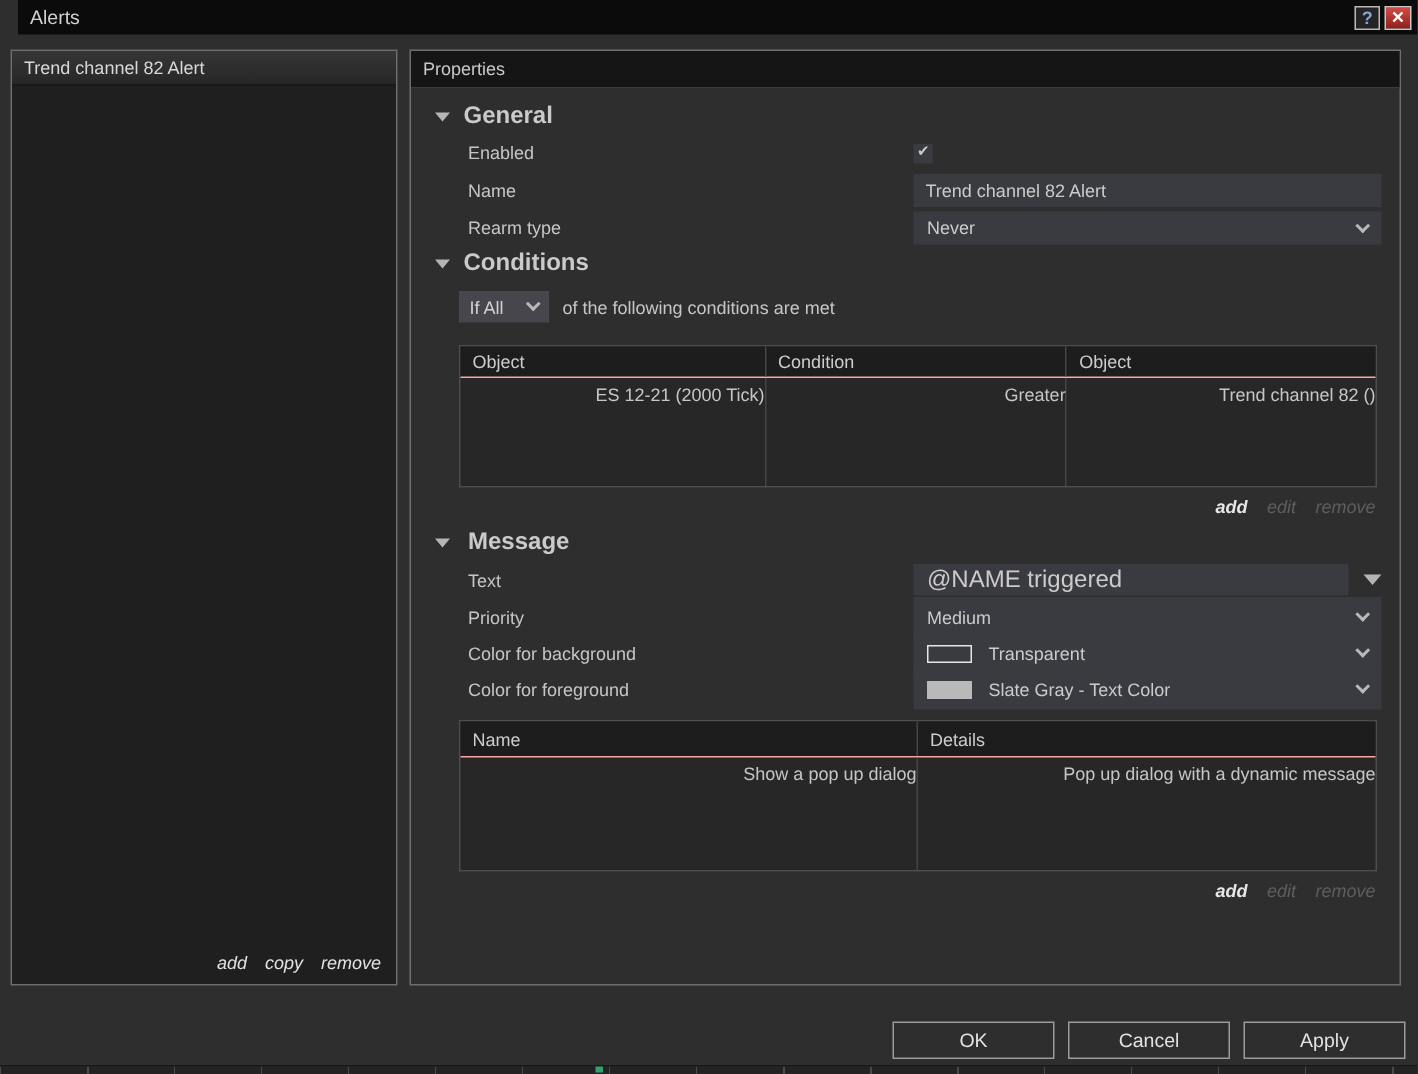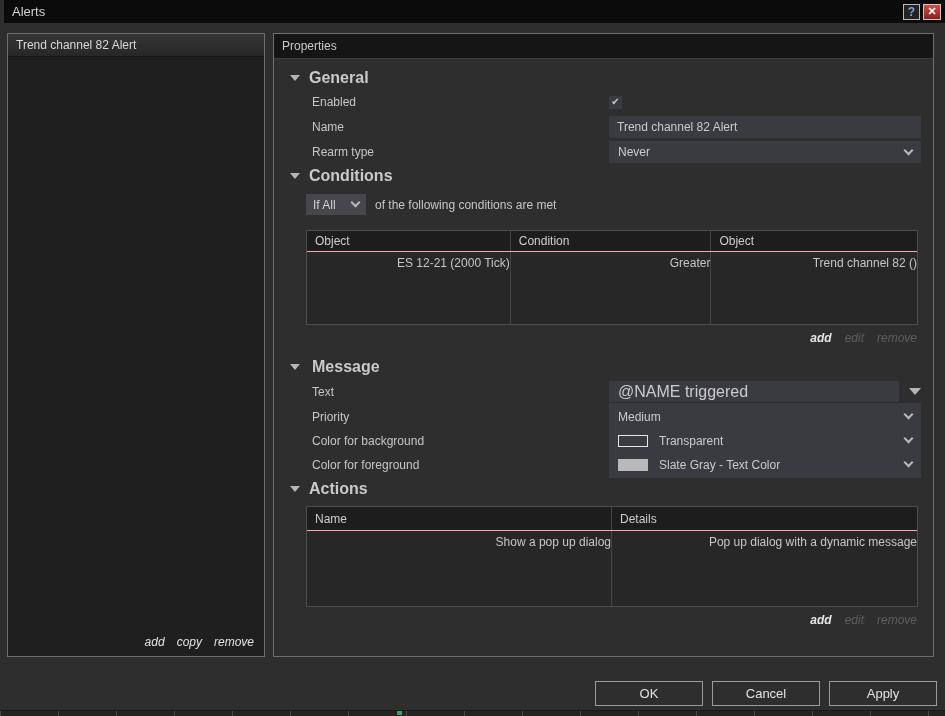--- a/index.html
+++ b/index.html
@@ -1,21 +1,21 @@
 <!DOCTYPE html>
 <html><head>
 <meta charset="utf-8">
 <style>
   * { box-sizing: border-box; }
   html,body { margin:0; padding:0; background:#2e2e2e; }
   body { font-family:"Liberation Sans", sans-serif; }
   .window { position:relative; width:945px; height:716px; background:#2e2e2e; overflow:hidden; }
 
   
-  .titlebar { position:absolute; top:0; left:4px; right:0; height:23px; background:#0b0b0b; display:flex; align-items:center; }
+  .titlebar { position:absolute; top:0; left:12px; right:0; height:23px; background:#0b0b0b; display:flex; align-items:center; }
   .title { color:#d2d2d2; font-size:13px; padding-left:8px; }
   .tb-buttons { margin-left:auto; display:flex; gap:3px; padding-right:4px; align-items:center; }
   .btn-help { width:17px; height:16px; background:#242424; border:1px solid #b9b9b9; color:#86a4d6; font-weight:bold; font-size:12px; display:flex; align-items:center; justify-content:center; cursor:default; }
   .btn-close { width:18px; height:16px; background:linear-gradient(#d14c46,#8f1f1c); border:1px solid #c9c9c9; color:#fff; font-weight:bold; font-size:11px; display:flex; align-items:center; justify-content:center; cursor:default; }
 
   
   .left-panel { position:absolute; left:7px; top:33px; width:258px; height:624px; border:1px solid #6e6e6e; background:#1f1f1f; display:flex; flex-direction:column; }
   .right-panel { position:absolute; left:273px; top:33px; width:661px; height:624px; border:1px solid #6e6e6e; background:#2e2e2e; }
   .panel-header { height:25px; background:#151515; border-bottom:1px solid #3c3c3c; color:#c9c9c9; font-size:12px; display:flex; align-items:center; padding-left:8px; flex:none; }
 
@@ -66,21 +66,21 @@
   
   .combo-field { flex:1; height:21px; background:#3a3a41; color:#cbcbcb; font-size:16px; display:flex; align-items:center; padding:0 9px; }
   .combo-arrow { width:0; height:0; border-left:6px solid transparent; border-right:6px solid transparent; border-top:7px solid #b5b5b5; margin-left:10px; flex:none; }
 
   .swatch { width:30px; height:12px; margin-right:11px; flex:none; }
   .swatch-transparent { border:1px solid #e6e6e6; background:transparent; }
   .swatch-fg { background:#b9b9b9; border:1px solid #b9b9b9; }
 
   
   .mt12 { margin-top:12px; } .mt9 { margin-top:9px; } .mt7 { margin-top:7px; }
-  .mt6 { margin-top:6px; } .mt5 { margin-top:15px;gap:12px; } .mt4 { margin-top:4px; }
+  .mt6 { margin-top:6px; } .mt5 { margin-top:10px;gap:12px; } .mt4 { margin-top:4px; }
   .mt3 { margin-top:3px; } .mt10 { margin-top:10px; }
   .h16 { height:16px; } .h22 { height:22px; } .rh21 { height:21px; }
 
   
   .footer { position:absolute; right:8px; top:681px; display:flex; gap:9px; }
   .btn { width:108px; height:25px; background:#2e2e2e; border:1px solid #9b9b9b; color:#e2e2e2; font-size:13px; display:flex; align-items:center; justify-content:center; cursor:default; }
 
   
   .under-strip { position:absolute; left:0; right:0; top:710px; height:6px; border-top:1px solid #191919; background:repeating-linear-gradient(to right, #4a4a4a 0px, #4a4a4a 1px, #232323 1px, #232323 58px); }
   .green-tick { position:absolute; left:397px; top:711px; width:5px; height:4px; background:#2fa36b; }
@@ -211,24 +211,20 @@
       <span class="flabel">Color for foreground</span>
       <span class="fctrl">
         <span class="dropdown dd21">
           <span class="swatch swatch-fg"></span>
           <span>Slate Gray - Text Color</span>
           <span class="chev"></span>
         </span>
       </span>
     </div>
 
-    <div class="sec mt7">
-      <span class="tri-down"></span>
-      <span class="sec-title">Actions</span>
-    </div>
     <div class="tbl mt10" style="margin-top:10px;">
       <div class="tbl-head h24">
         <span class="th c2 colsep">Name</span>
         <span class="th c2b">Details</span>
       </div>
       <div class="tbl-body b75">
         <span class="tcol c2 colsep">Show a pop up dialog</span>
         <span class="tcol c2b">Pop up dialog with a dynamic message</span>
       </div>
     </div>

